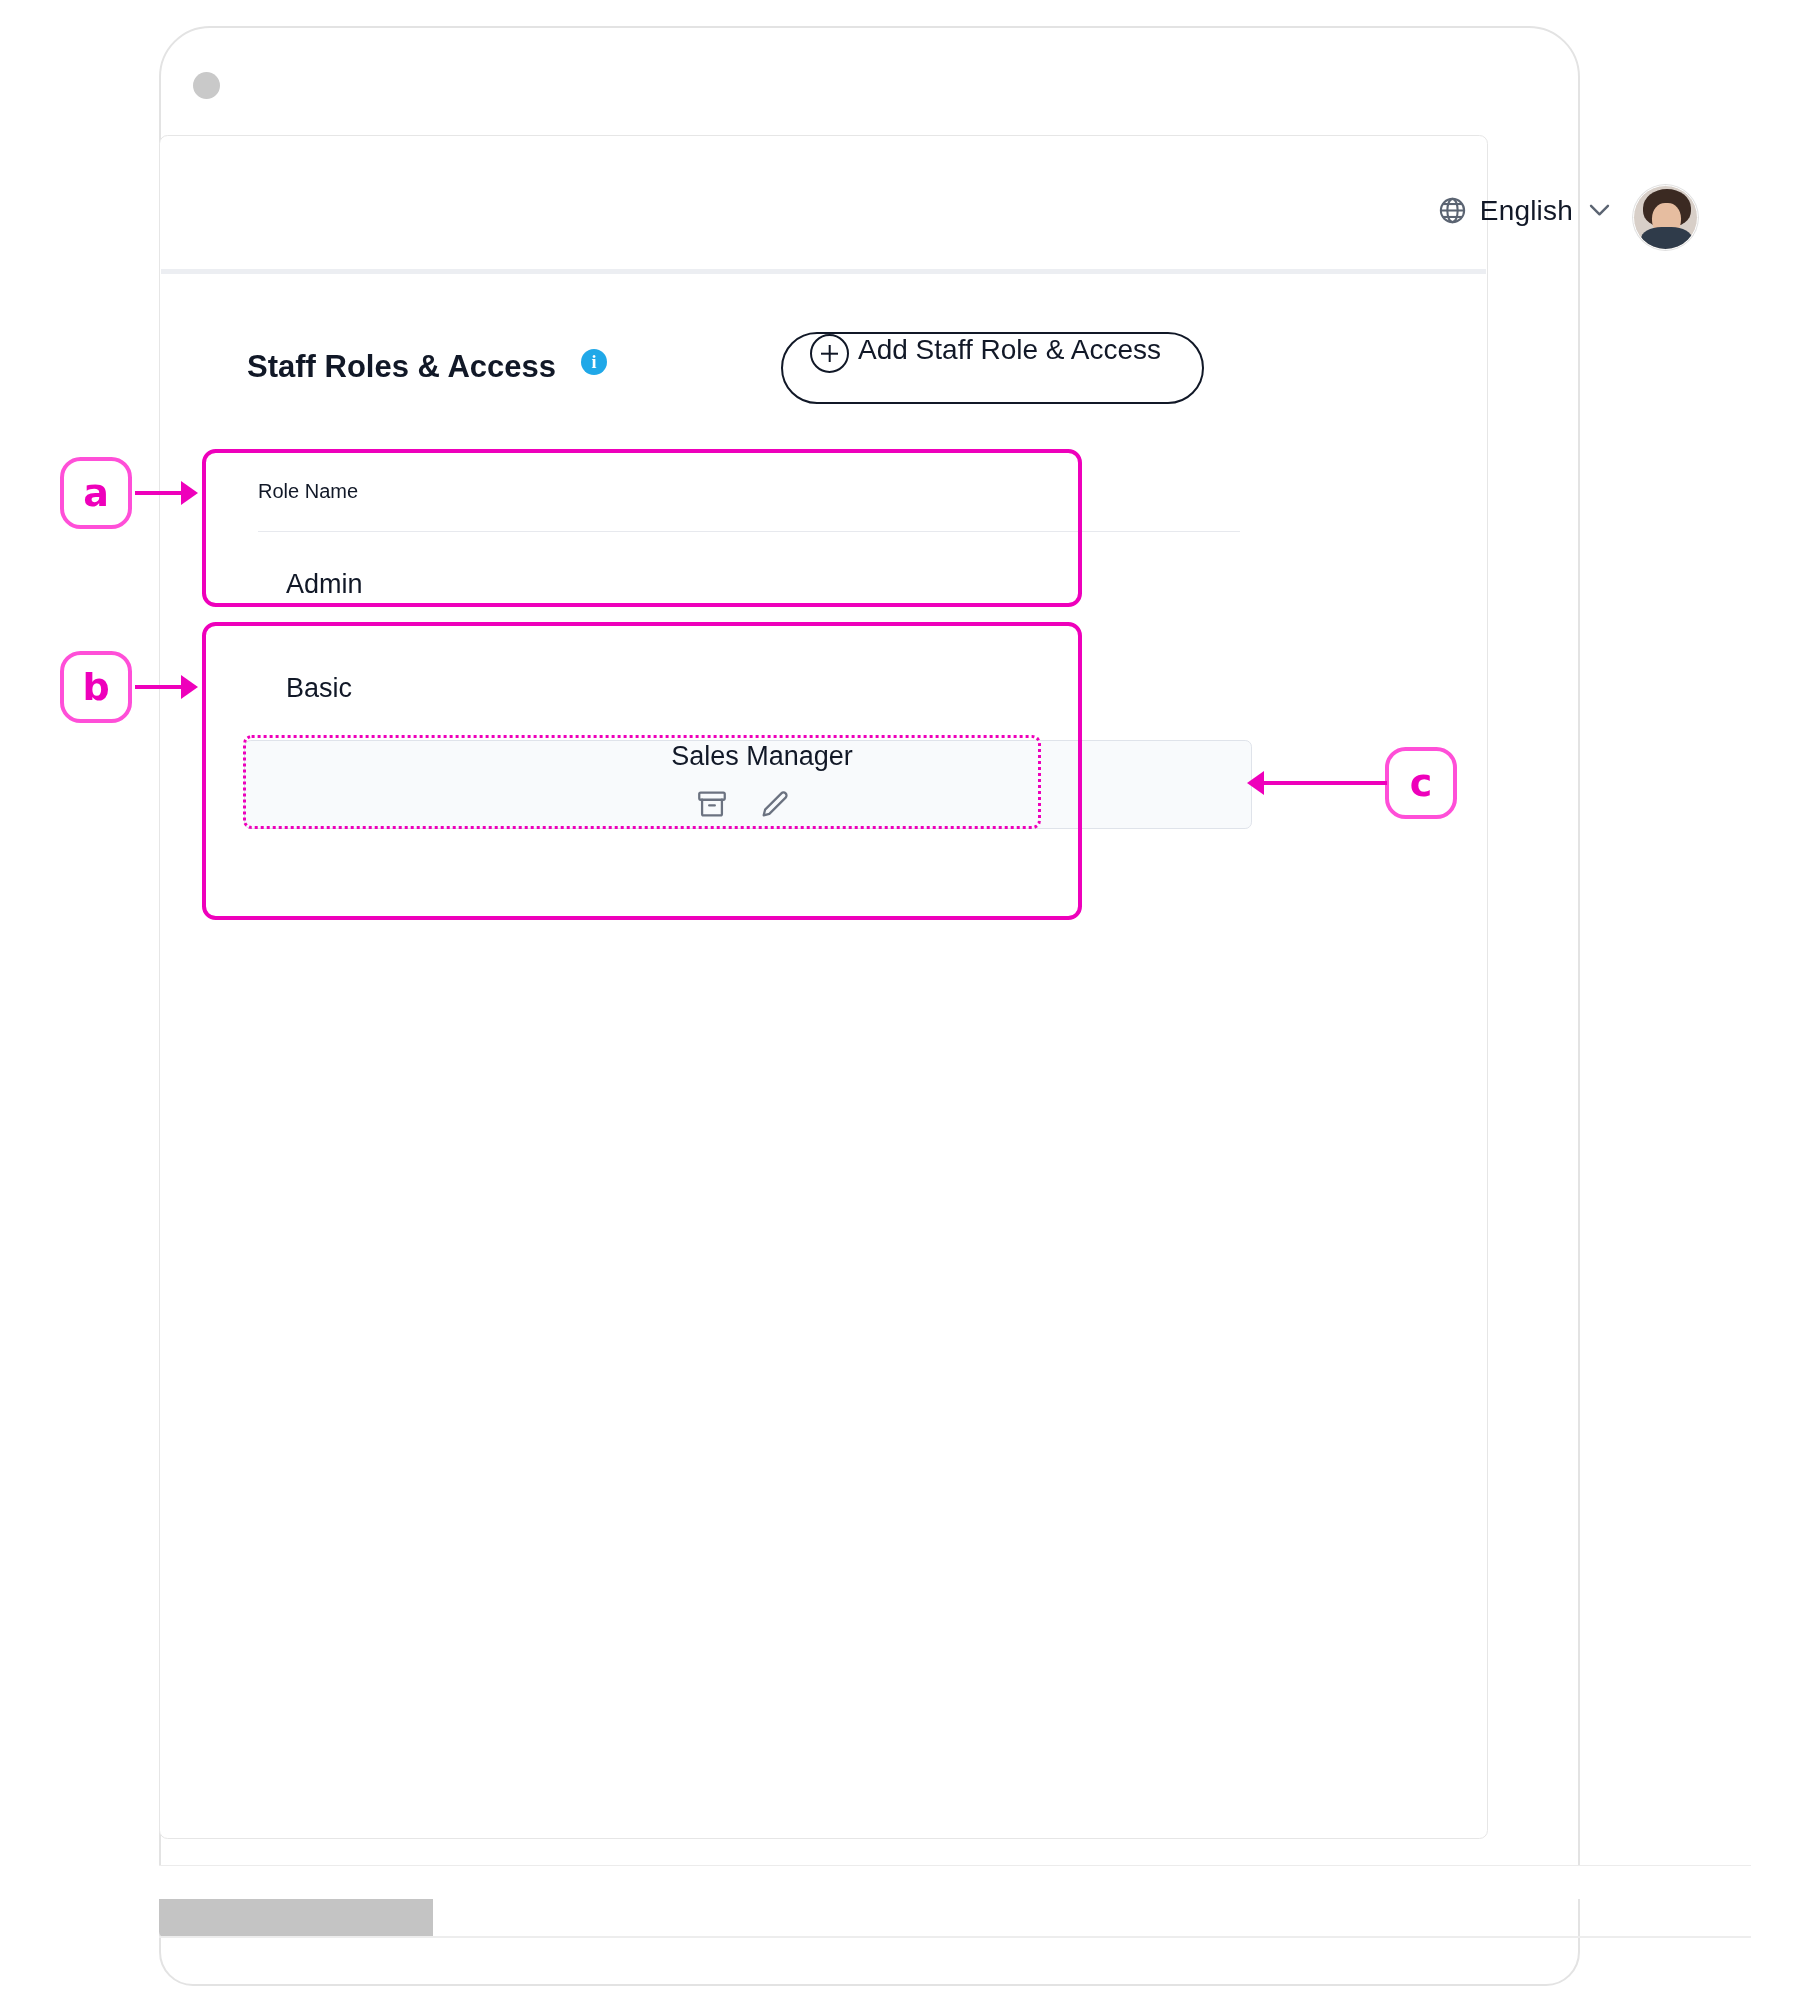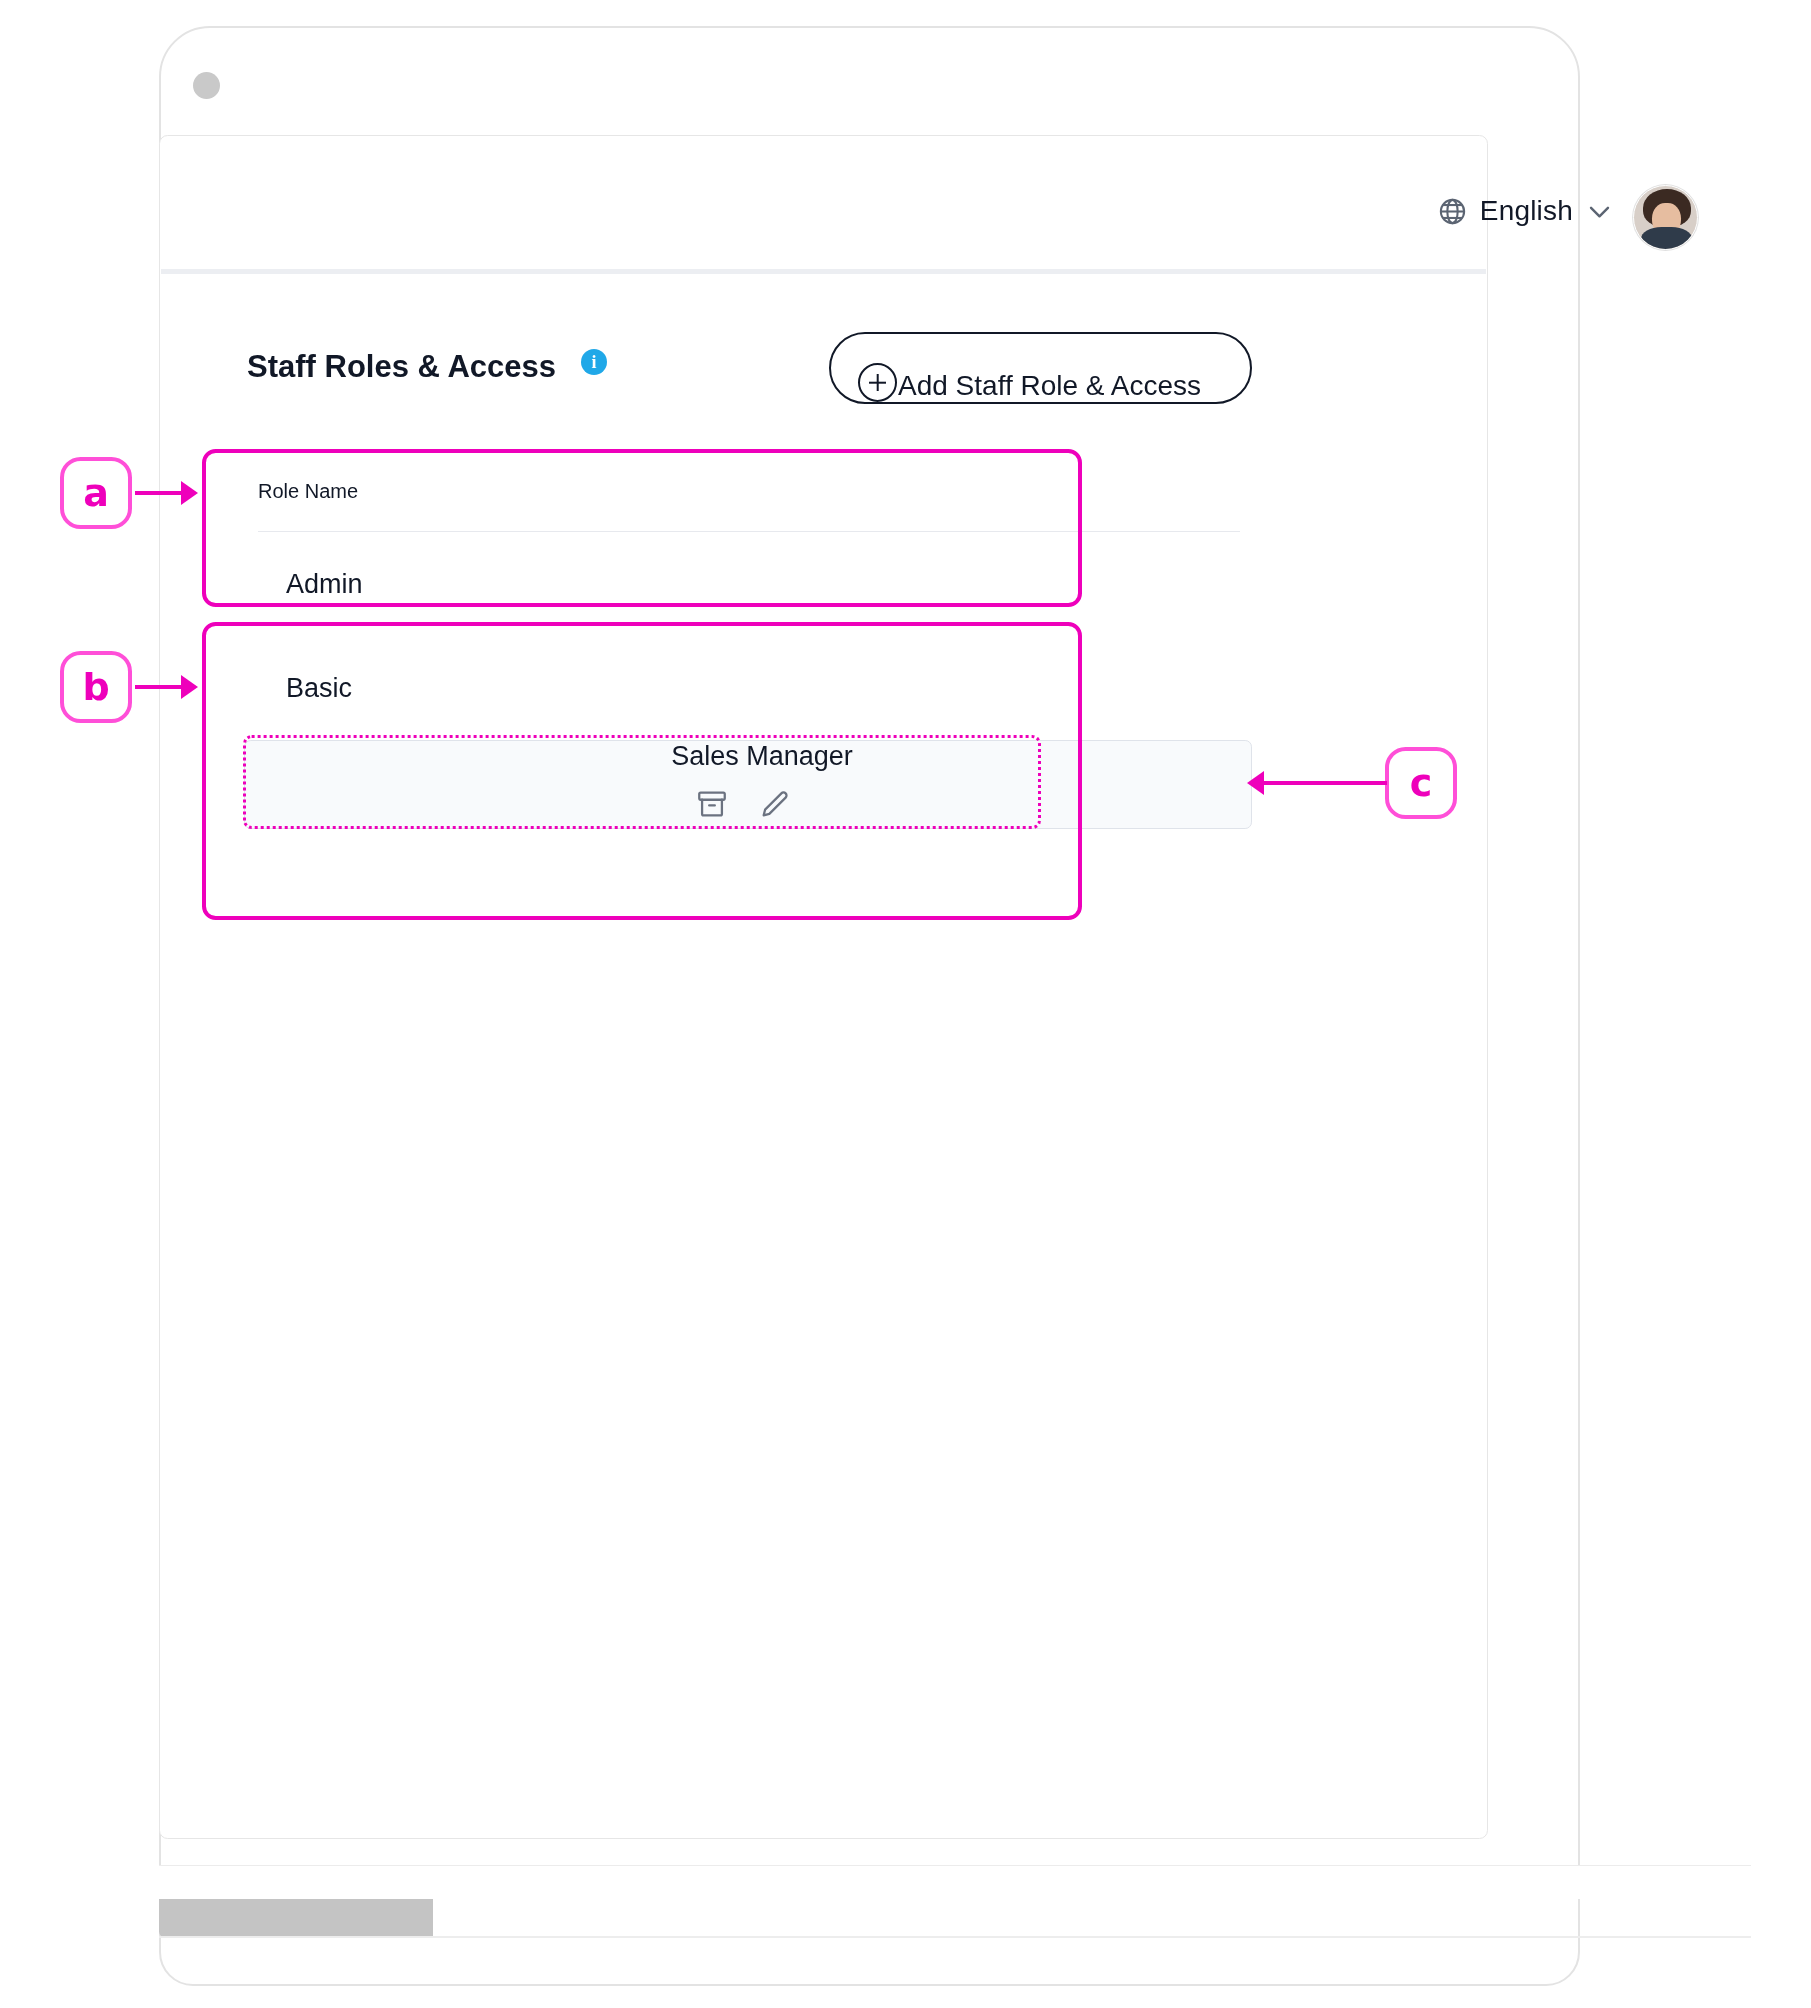--- a/index.html
+++ b/index.html
@@ -82,21 +82,20 @@
     height: 137px;
     background: #ffffff;
     border-bottom: 5.1px solid #eceef2;
     border-radius: 6.8px 6.8px 0 0;
   }
   .lang-switch {
     position: absolute;
     right: 197px;
     top: 195px;
     display: flex;
-    align-items: center;
     gap: 12px;
     cursor: pointer;
   }
   .globe-icon svg { display: block; }
   .lang-label {
     font-size: 28px;
     color: #111827;
     letter-spacing: 0.2px;
   }
   .chev svg { display: block; }
@@ -156,30 +155,30 @@
     font-size: 18px;
     font-weight: bold;
     font-family: "Liberation Serif", serif;
     display: flex;
     align-items: center;
     justify-content: center;
     line-height: 1;
   }
   .add-btn {
     position: absolute;
-    left: 829px;
+    left: 781px;
     top: 332px;
     width: 423px;
     height: 72px;
     border: 2.6px solid #111827;
     border-radius: 36px;
     background: #ffffff;
     display: flex;
-    align-items: flex-end;
-    gap: 1px;
+    align-items: flex-start;
+    gap: 9px;
     padding-left: 27px;
     cursor: pointer;
   }
   .add-btn .plus {
     width: 39px; height: 39px;
     border: 2.6px solid #111827;
     border-radius: 50%;
     position: relative;
     flex: none;
   }

